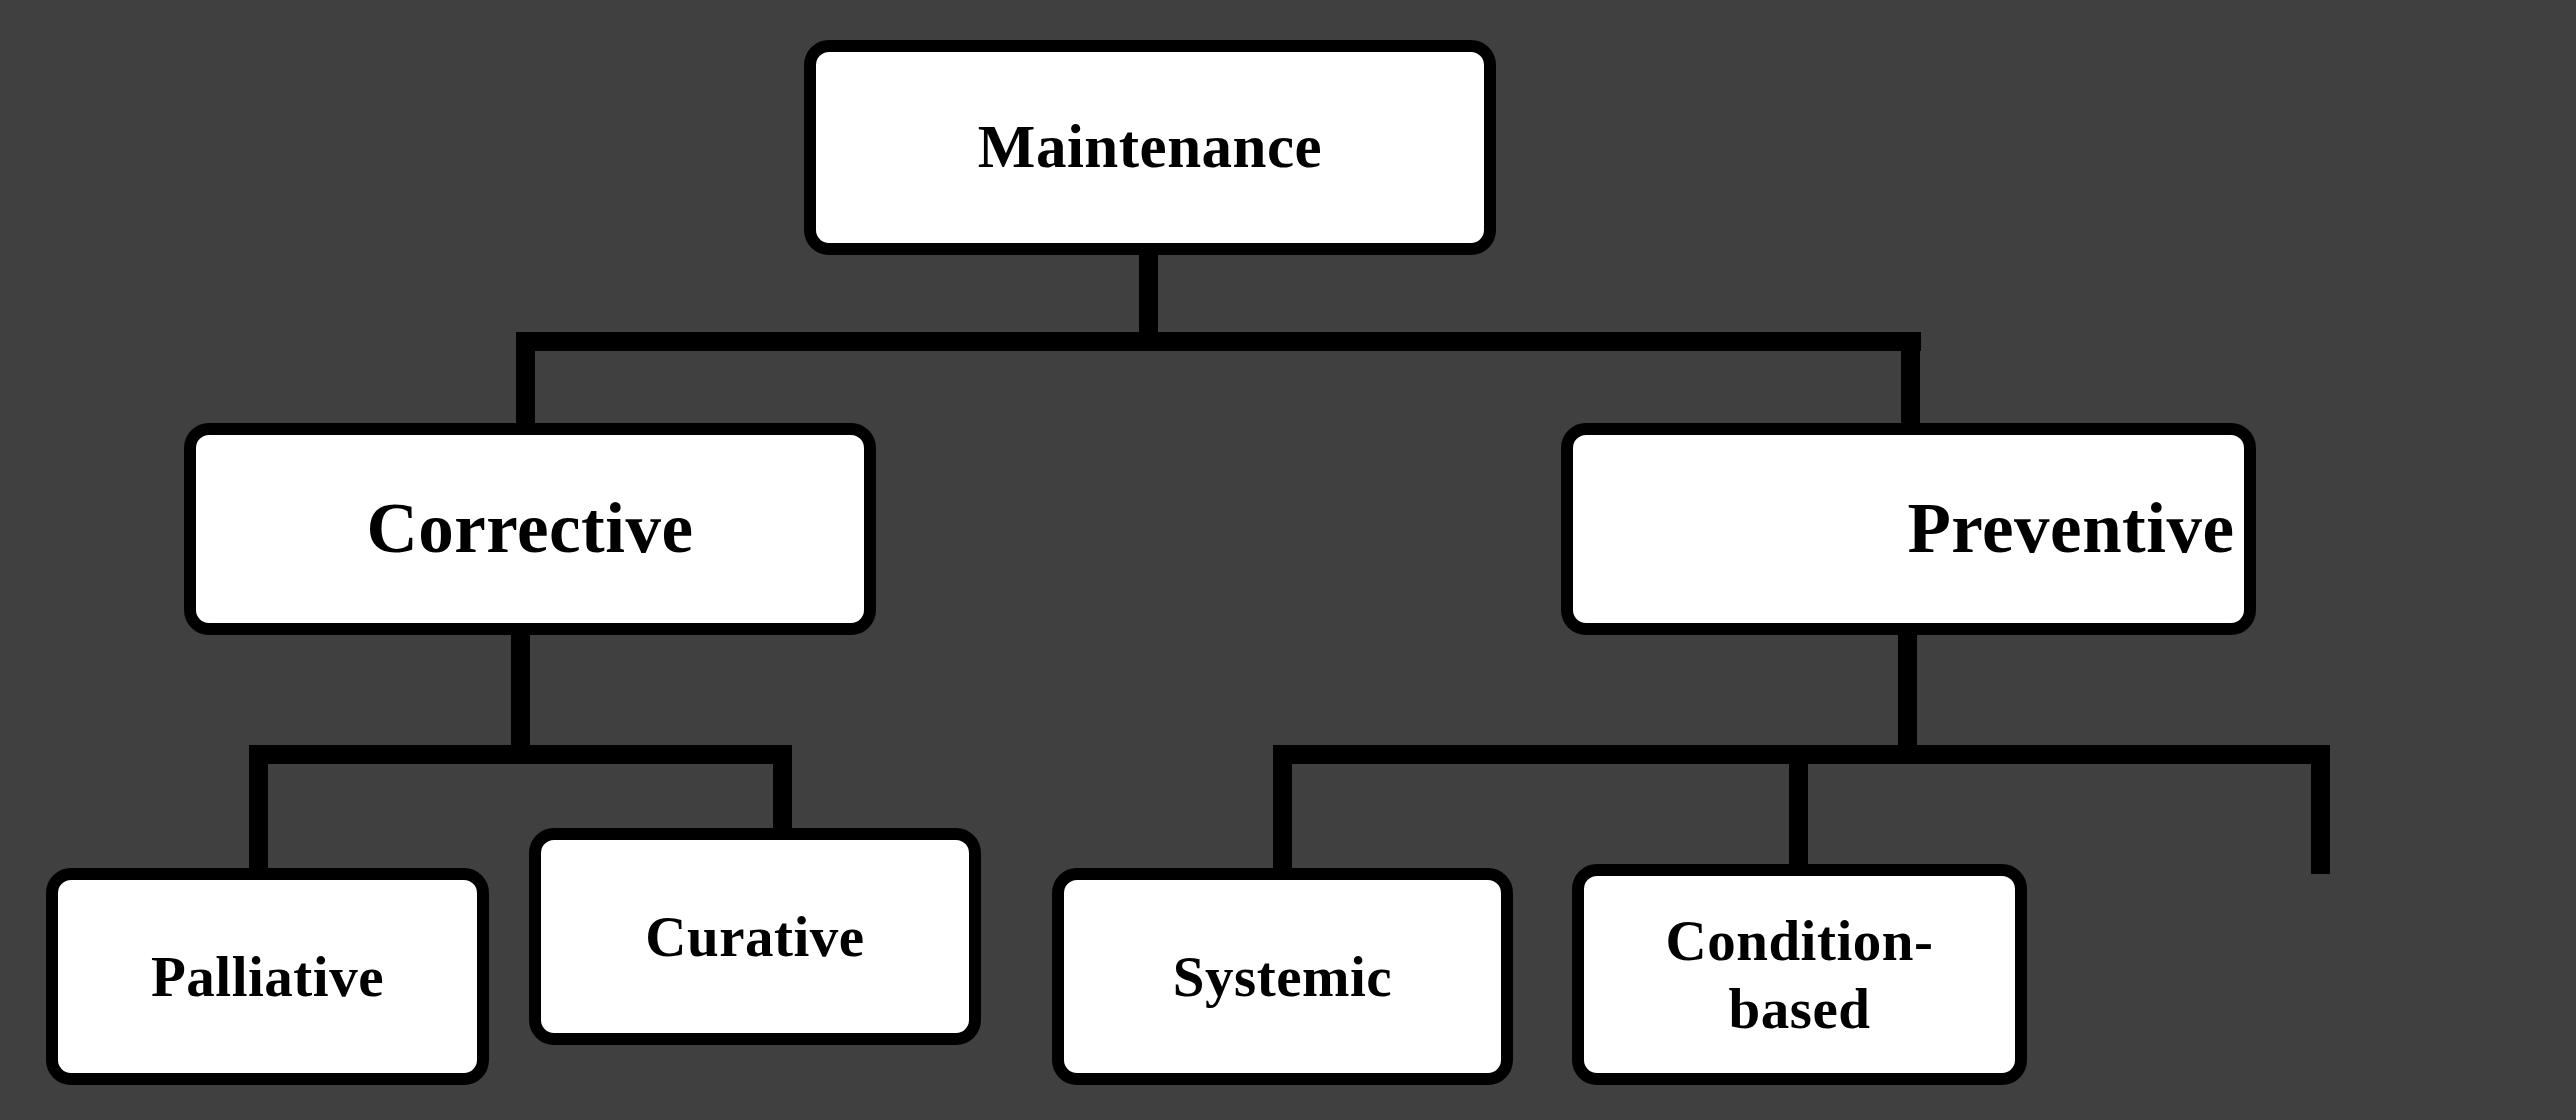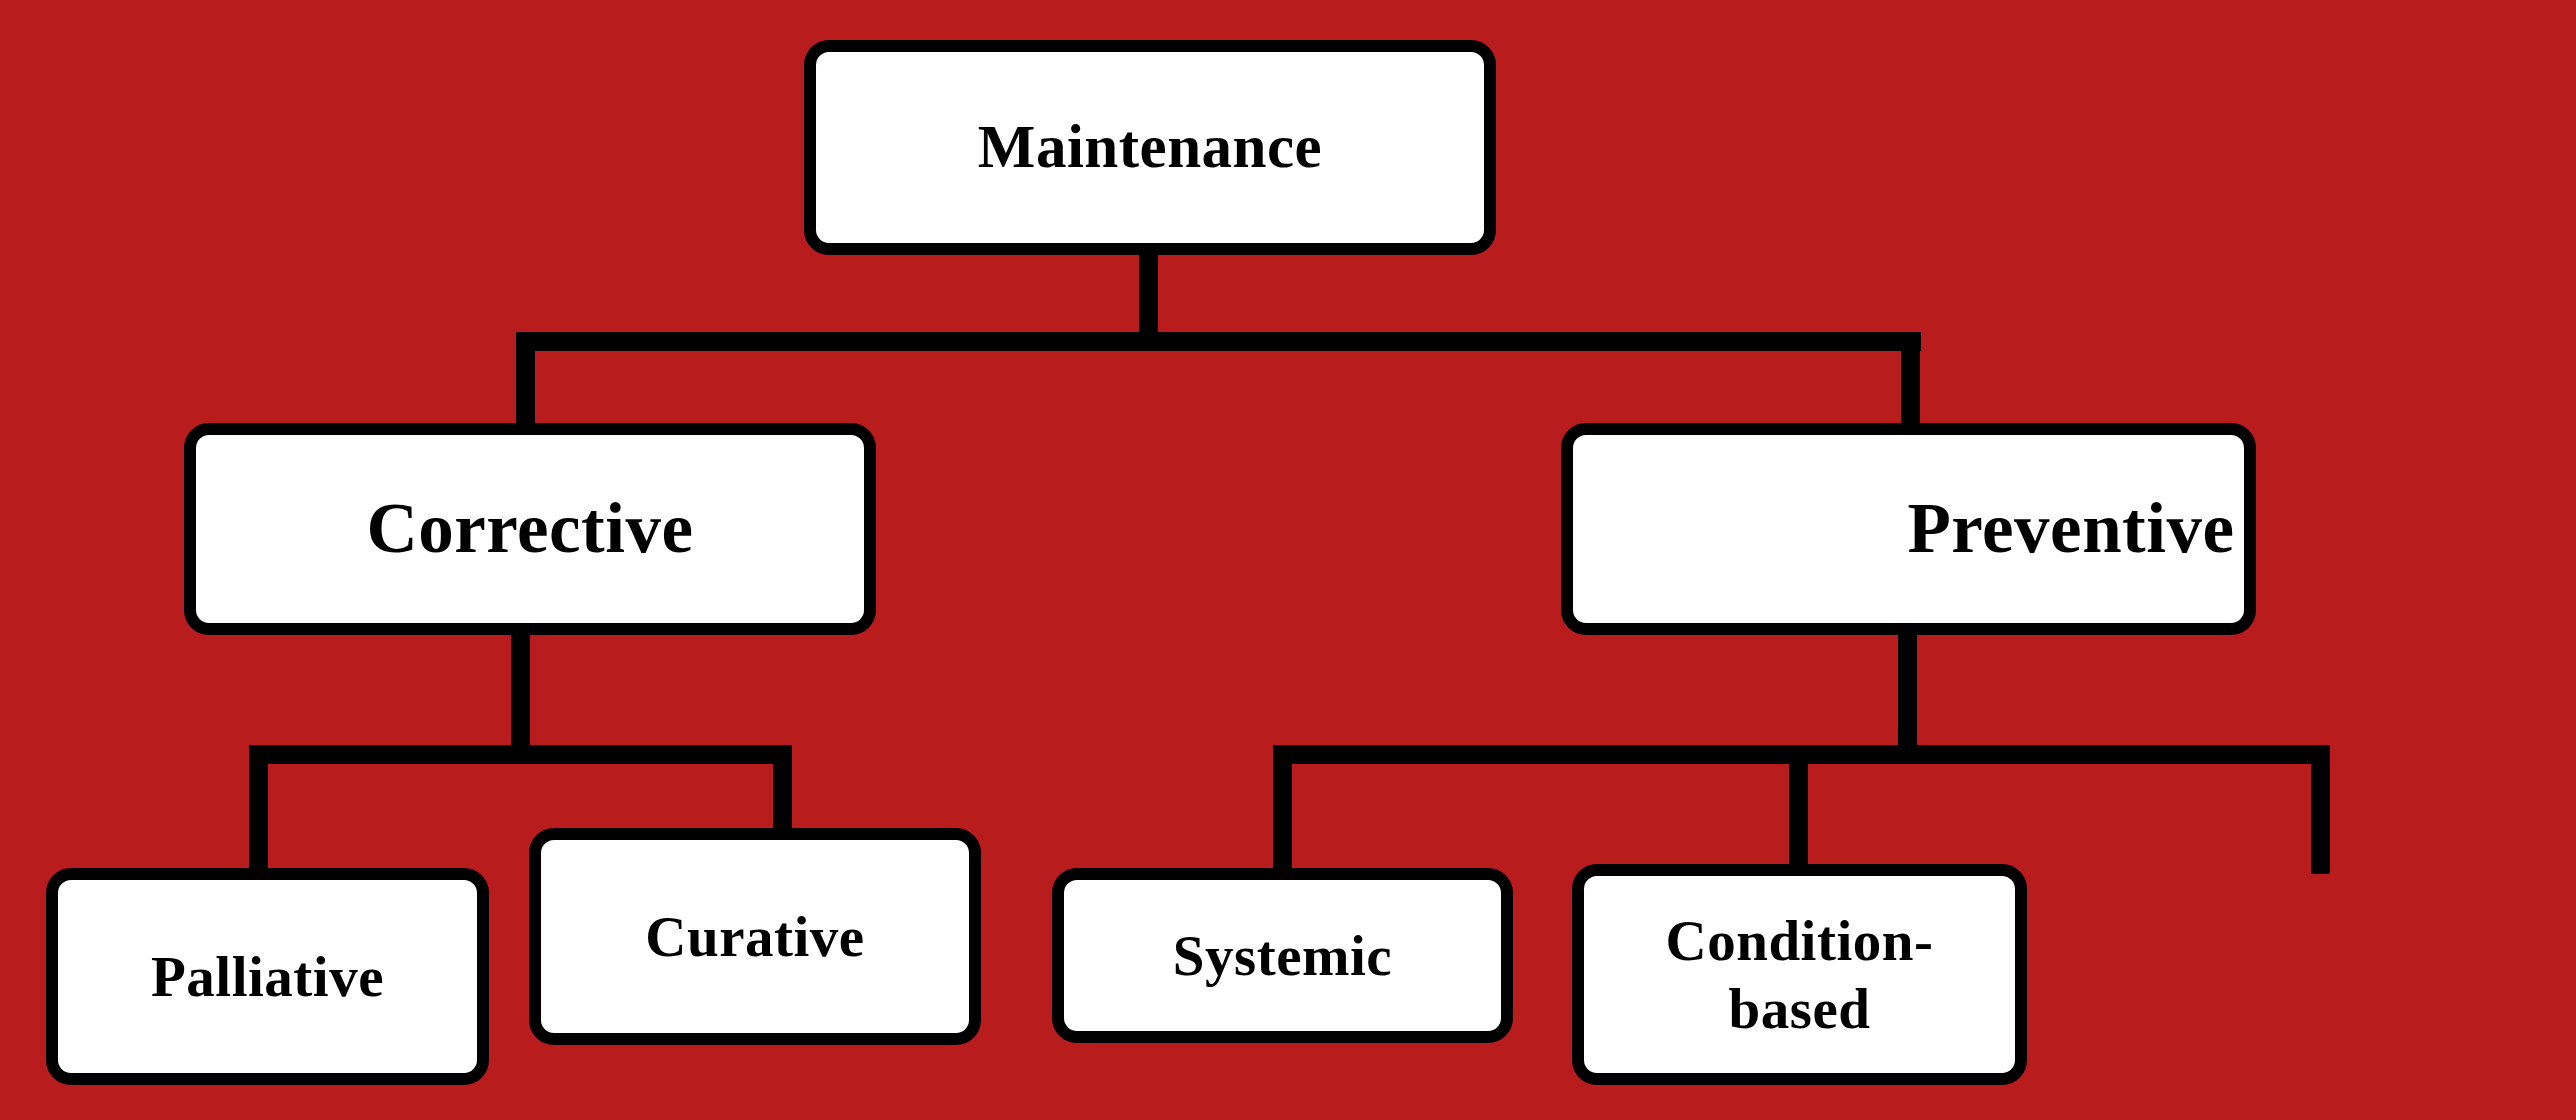--- a/index.html
+++ b/index.html
@@ -9,21 +9,21 @@
     background: #ffffff;
   }
   body {
     font-family: "Liberation Serif", "DejaVu Serif", serif;
     -webkit-font-smoothing: antialiased;
   }
   #diagram-root {
     position: relative;
     width: 2576px;
     height: 1121px;
-    background: #b91c1c;
+    background: #404040;
     overflow: hidden;
   }
   
   #connector-layer {
     position: absolute;
     left: 0;
     top: 0;
     width: 2576px;
     height: 1121px;
     pointer-events: none;
@@ -106,21 +106,21 @@
   </div>
 
   <div class="node node-l3" style="left:46px; top:868px; width:443px; height:217px;">
     <span class="node-label">Palliative</span>
   </div>
 
   <div class="node node-l3" style="left:529px; top:828px; width:452px; height:217px;">
     <span class="node-label">Curative</span>
   </div>
 
-  <div class="node node-l3" style="left:1052px; top:868px; width:461px; height:175px;">
+  <div class="node node-l3" style="left:1052px; top:868px; width:461px; height:217px;">
     <span class="node-label">Systemic</span>
   </div>
 
   <div class="node node-l3 node-multiline" style="left:1572px; top:864px; width:455px; height:221px;">
     <span class="node-label">Condition-
 based</span>
   </div>
 
 
 </div>

